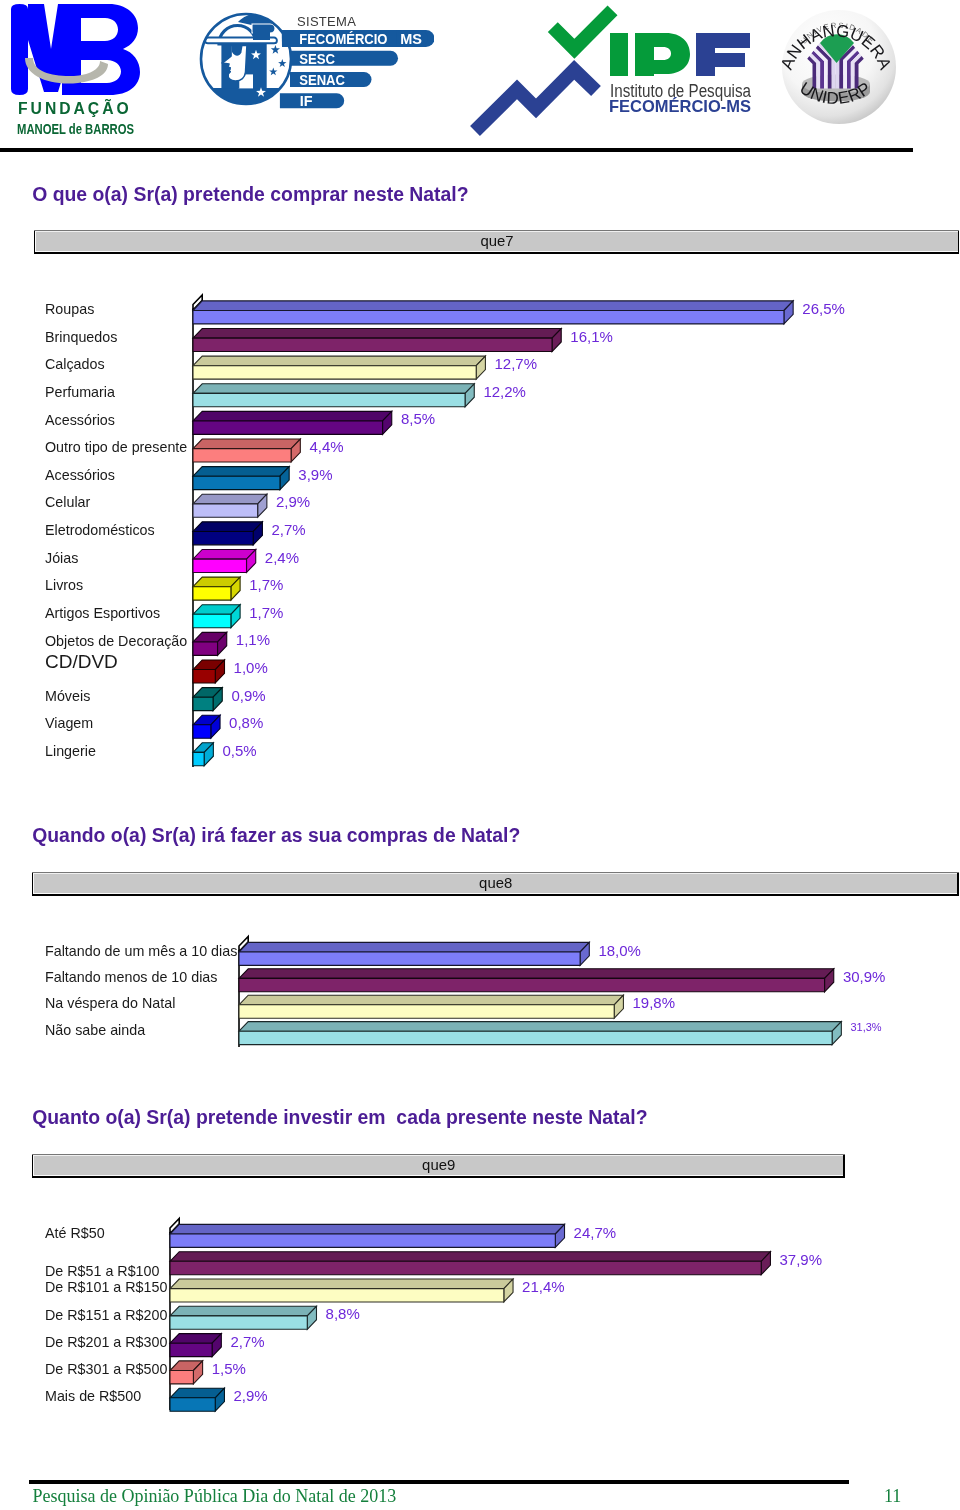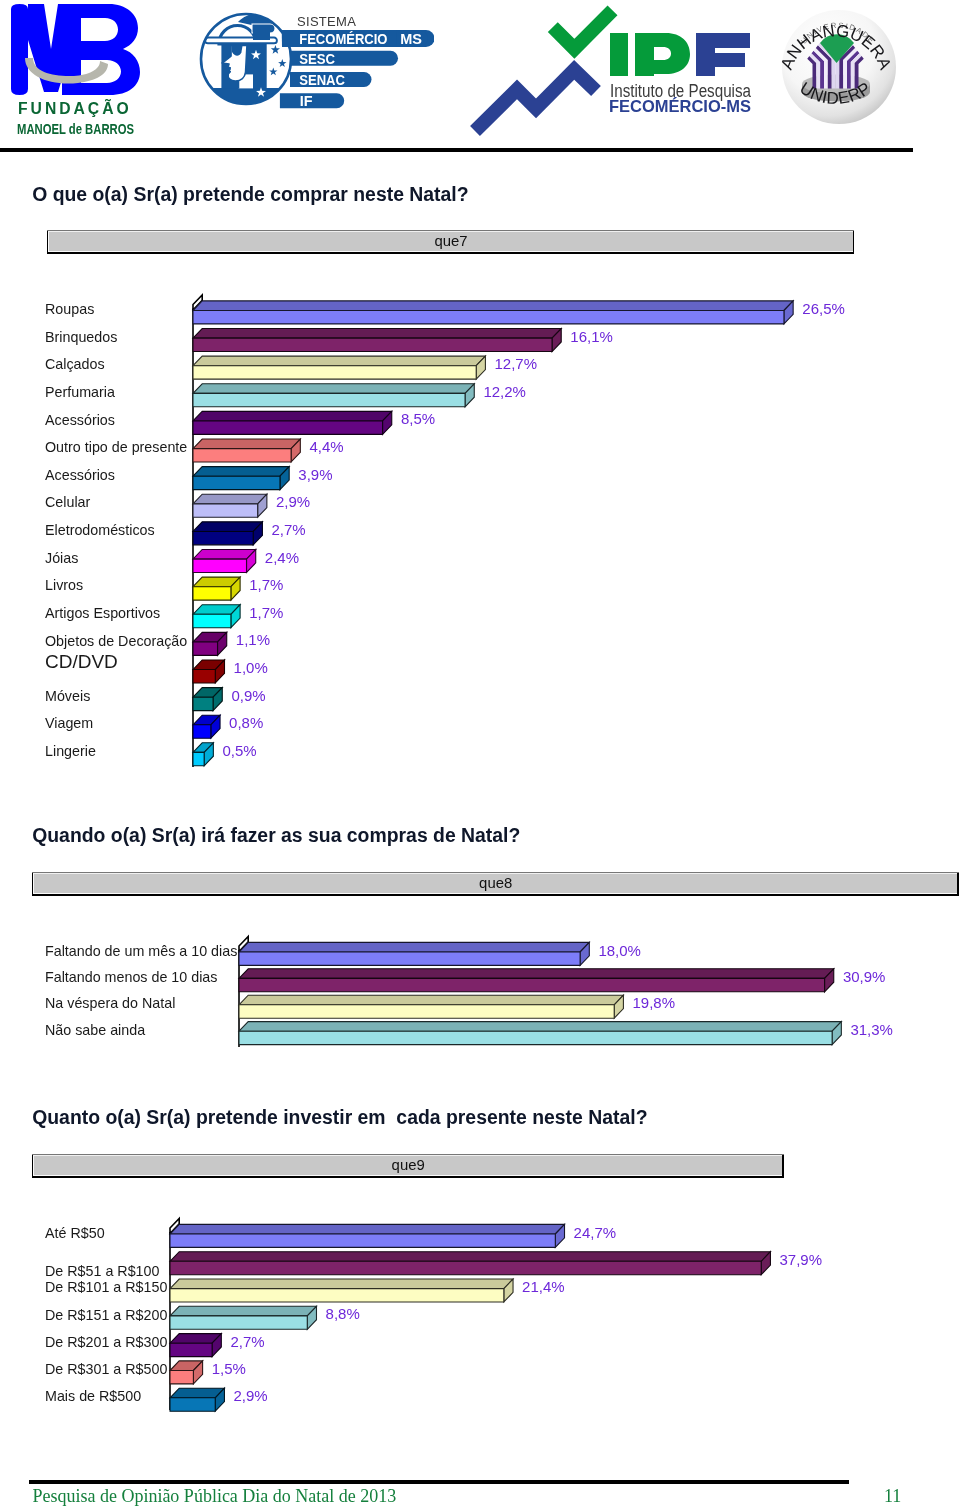--- a/index.html
+++ b/index.html
@@ -1,20 +1,20 @@
 <!DOCTYPE html>
 <html><head>
 <meta charset="utf-8">
 <style>
   html,body{margin:0;padding:0;background:#fff;}
   body{width:960px;height:1510px;font-family:"Liberation Sans",sans-serif;position:relative;overflow:hidden;}
   .page{position:absolute;left:0;top:0;width:960px;height:1510px;background:#fff;}
   .abs{position:absolute;}
   #header-rule{left:0;top:148px;width:913px;height:4px;background:#000;}
-  .section-title{font-weight:bold;font-size:19.4px;color:#0f172a;white-space:pre;line-height:1;}
+  .section-title{font-weight:bold;font-size:19.4px;color:#4c1d95;white-space:pre;line-height:1;}
   .que-box{position:absolute;box-sizing:border-box;background:#000;
            border-top:1.8px solid #777;}
   .que-inner{position:absolute;left:1.4px;right:1.4px;top:0;bottom:1.7px;
              background:#c8c8c8;box-sizing:border-box;
              border-left:0.8px solid #fafafa;border-top:0.8px solid #f0f0f0;
              border-bottom:0.8px solid #fafafa;}
   .que-label{position:absolute;left:0;right:0;font-size:14.9px;color:#111;text-align:center;line-height:1;}
   .cat-label{font-size:13.6px;color:#1a1a1a;white-space:nowrap;line-height:1.25;}
   .val-label{font-size:14px;color:#6d28d9;white-space:nowrap;line-height:1.25;}
   #footer-rule{left:29px;top:1480px;width:820px;height:4px;background:#000;}
@@ -134,35 +134,35 @@
         <path d="M71.83 81.50 L71.83 54.99 L80.47 46.35 L82.61 49.04 L75.67 55.98 L75.67 81.50 Z" fill="#e6dff3"></path>
         <path d="M75.67 81.50 L75.67 55.98 L82.61 49.04 L84.76 51.72 L79.50 56.98 L79.50 81.50 Z" fill="#4b2a7a"></path>
       </g>
       <path d="M41 36 A21 21 0 0 1 75 36 L57.5 56 Z" fill="#1c9e52"></path>
       <text font-family="'Liberation Sans',sans-serif" font-size="7.6" fill="#6e6e6e" letter-spacing="1.7"><textPath href="#arcU" startOffset="50%" text-anchor="middle">UNIVERSIDADE</textPath></text>
       <text font-family="'Liberation Sans',sans-serif" font-size="17" fill="#17171a" letter-spacing="0.1"><textPath href="#arcA" startOffset="50%" text-anchor="middle">ANHANGUERA</textPath></text>
       <text font-family="'Liberation Sans',sans-serif" font-size="17" fill="#17171a" letter-spacing="0.4"><textPath href="#arcB" startOffset="50%" text-anchor="middle">UNIDERP</textPath></text>
     </svg>
 
   <div class="abs section-title" style="left:32.2px;top:184.5px">O que o(a) Sr(a) pretende comprar neste Natal?</div>
-  <div class="abs que-box" style="left:47px;top:230px;width:807px;height:23.7px">
+  <div class="abs que-box" style="left:34px;top:230px;width:925px;height:23.7px">
     <div class="que-inner">
       <div class="que-label" style="top:1.5px">que7</div>
     </div>
   </div>
 
   <div class="abs section-title" style="left:32.2px;top:825.8px">Quando o(a) Sr(a) irá fazer as sua compras de Natal?</div>
   <div class="abs que-box" style="left:31.7px;top:872px;width:927px;height:24px">
     <div class="que-inner">
       <div class="que-label" style="top:1.8px">que8</div>
     </div>
   </div>
 
   <div class="abs section-title" style="left:32.2px;top:1108.0px">Quanto o(a) Sr(a) pretende investir em  cada presente neste Natal?</div>
-  <div class="abs que-box" style="left:31.7px;top:1154px;width:752px;height:24px">
+  <div class="abs que-box" style="left:31.7px;top:1154px;width:813px;height:24px">
     <div class="que-inner">
       <div class="que-label" style="top:1.8px">que9</div>
     </div>
   </div>
 
   <svg class="abs" id="chart-layer" width="960" height="1510" viewBox="0 0 960 1510">
 <path d="M193.00 310.00 L202.20 300.40 L202.20 294.90 L193.00 304.50 Z" fill="#fff" stroke="#000" stroke-width="1.6" stroke-linejoin="miter"></path>
 <path d="M193.00 308.50 L193.00 767.00" stroke="#000" stroke-width="1.6" fill="none"></path>
 <g>
 <path d="M193.00 310.50 L202.20 300.90 L793.15 300.90 L783.95 310.50 Z" fill="#6464c6" stroke="#16162c" stroke-width="1.10" stroke-linejoin="miter"></path>
@@ -344,21 +344,21 @@
 <div class="abs val-label" style="left:229.1px;top:714.30px;font-size:15.0px">0,8%</div>
 <div class="abs cat-label" style="left:45.0px;top:743.02px;font-size:14.3px">Lingerie</div>
 <div class="abs val-label" style="left:222.4px;top:741.92px;font-size:15.0px">0,5%</div>
 <div class="abs cat-label" style="left:45.0px;top:942.60px;font-size:14.3px">Faltando de um mês a 10 dias</div>
 <div class="abs val-label" style="left:598.4px;top:941.50px;font-size:15.0px">18,0%</div>
 <div class="abs cat-label" style="left:45.0px;top:969.00px;font-size:14.3px">Faltando menos de 10 dias</div>
 <div class="abs val-label" style="left:842.9px;top:967.90px;font-size:15.0px">30,9%</div>
 <div class="abs cat-label" style="left:45.0px;top:995.40px;font-size:14.3px">Na véspera do Natal</div>
 <div class="abs val-label" style="left:632.5px;top:994.30px;font-size:15.0px">19,8%</div>
 <div class="abs cat-label" style="left:45.0px;top:1021.80px;font-size:14.3px">Não sabe ainda</div>
-<div class="abs val-label" style="left:850.4px;top:1020.70px;font-size:15.0px">31,3%</div>
+<div class="abs val-label" style="left:850.4px;top:1020.70px;font-size:11px">31,3%</div>
 <div class="abs cat-label" style="left:45.0px;top:1224.60px;font-size:14.3px">Até R$50</div>
 <div class="abs val-label" style="left:573.6px;top:1223.50px;font-size:15.0px">24,7%</div>
 <div class="abs cat-label" style="left:45.0px;top:1263px;font-size:14.3px">De R$51 a R$100</div>
 <div class="abs val-label" style="left:779.5px;top:1250.80px;font-size:15.0px">37,9%</div>
 <div class="abs cat-label" style="left:45.0px;top:1279.20px;font-size:14.3px">De R$101 a R$150</div>
 <div class="abs val-label" style="left:522.1px;top:1278.10px;font-size:15.0px">21,4%</div>
 <div class="abs cat-label" style="left:45.0px;top:1306.50px;font-size:14.3px">De R$151 a R$200</div>
 <div class="abs val-label" style="left:325.6px;top:1305.40px;font-size:15.0px">8,8%</div>
 <div class="abs cat-label" style="left:45.0px;top:1333.80px;font-size:14.3px">De R$201 a R$300</div>
 <div class="abs val-label" style="left:230.4px;top:1332.70px;font-size:15.0px">2,7%</div>

